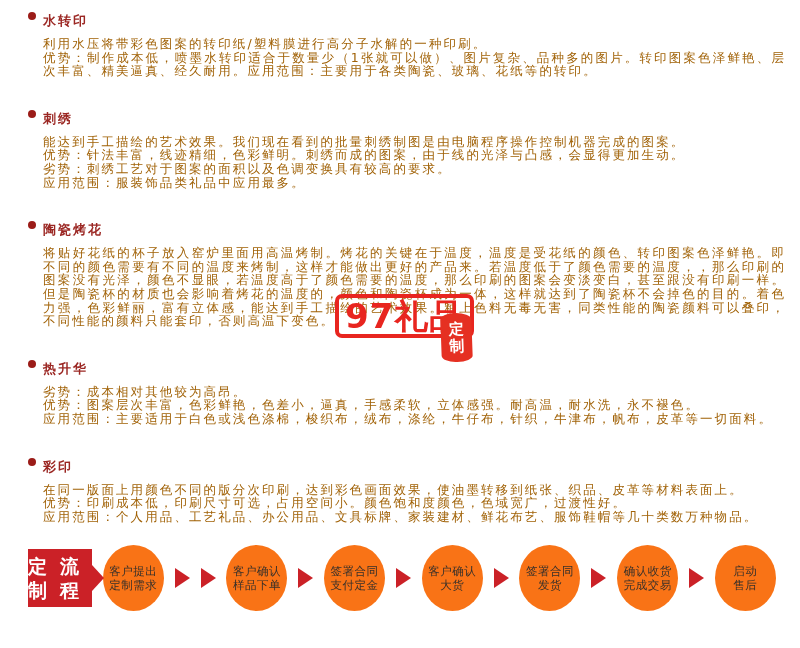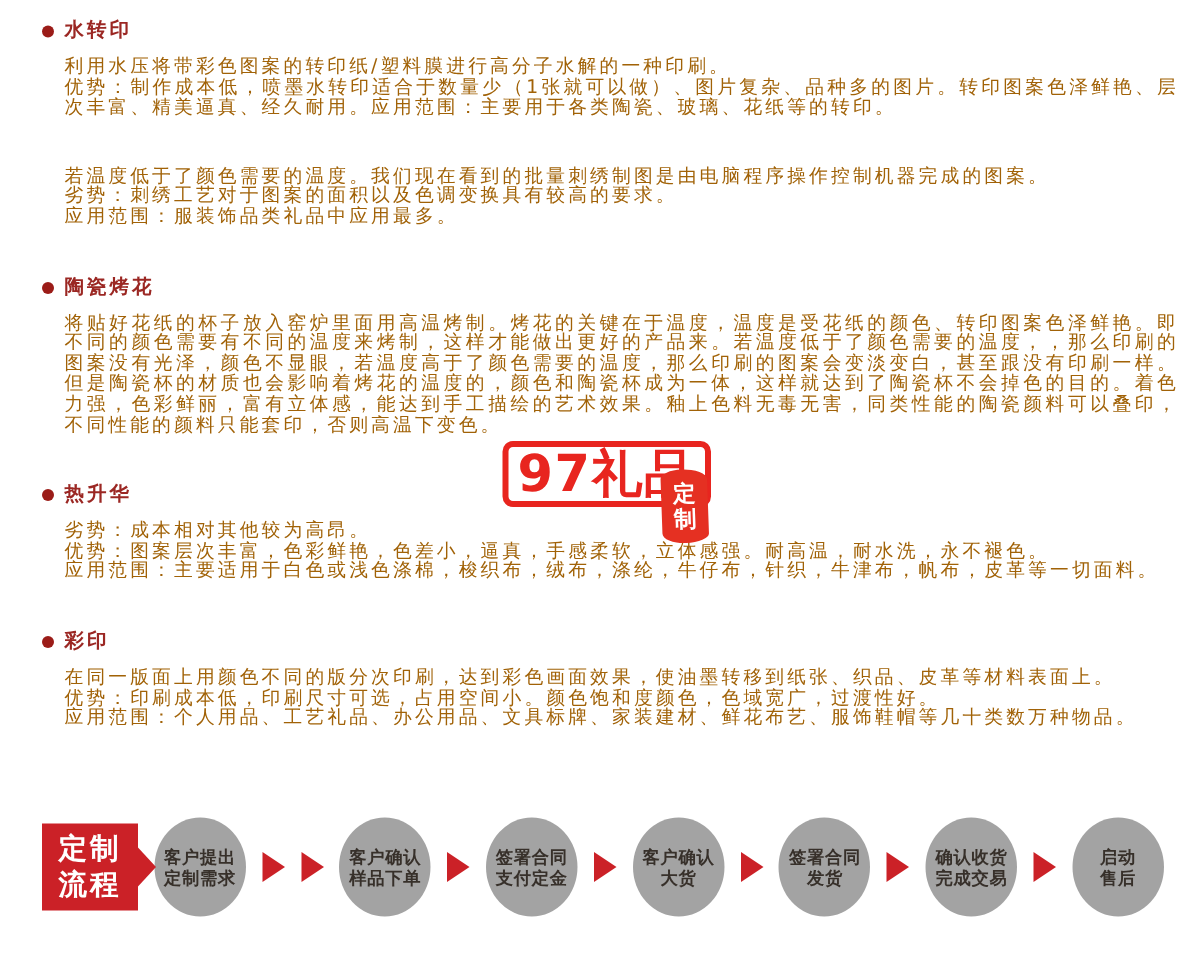--- a/index.html
+++ b/index.html
@@ -7,21 +7,21 @@
   .page {
     position:relative;
     width:800px; height:648px;
     background:#ffffff;
     overflow:hidden;
     font-family:"DejaVu Sans", sans-serif;
     padding:12px 12px 0 28px;
   }
   
   .sec { margin-bottom:32px; }
-  .sec-head { display:flex; align-items:center; margin-bottom:7px; }
+  .sec-head { display:flex; align-items:flex-start; margin-bottom:7px;font-family:Liberation Serif, serif; }
   .bullet {
     width:8px; height:8px; border-radius:50%;
     background:#9b1c18; margin-right:7px; flex:0 0 auto;
   }
   .sec-title {
     font-size:13px; font-weight:bold; color:#9b2723;
     letter-spacing:2px; line-height:18px;
   }
   .sec-body { padding-left:15px; padding-right:2px; }
   .sec-body p {
@@ -48,34 +48,34 @@
   }
   
   .flow {
     position:absolute; left:0; top:545px; width:800px;
     display:flex; align-items:center; justify-content:space-between;
     padding:0 24px 0 28px;
   }
   .flow-label {
     position:relative; flex:0 0 auto;
     width:64px; height:58px; background:#cb2127;
-    display:flex; flex-direction:column; align-items:center; justify-content:center;
+    display:flex; align-items:center; justify-content:center;
     color:#fff; font-size:19px; font-weight:bold; line-height:24px; letter-spacing:2px;
   }
   .flow-label::after {
     content:""; position:absolute; right:-12px; top:50%;
     transform:translateY(-50%);
     border-top:13px solid transparent; border-bottom:13px solid transparent;
     border-left:12px solid #cb2127;
   }
   .step {
     flex:0 0 auto; width:61px; height:66px;
-    background:#a3a3a3; border-radius:50%;
+    background:#f97316; border-radius:50%;
     display:flex; flex-direction:column; align-items:center; justify-content:center;
-    color:#37302a; font-size:11.5px; font-weight:bold; line-height:14.5px;
+    color:#37302a; font-size:11.5px; font-weight:normal; line-height:14.5px;
     text-align:center; letter-spacing:0.5px;
   }
   .arrow {
     flex:0 0 auto; width:0; height:0;
     border-top:10px solid transparent; border-bottom:10px solid transparent;
     border-left:15px solid #cb2127;
   }
 </style>
 </head>
 <body>
@@ -87,22 +87,27 @@
       <span class="bullet"></span>
       <h3 class="sec-title">水转印</h3>
     </div>
     <div class="sec-body">
       <p>利用水压将带彩色图案的转印纸/塑料膜进行高分子水解的一种印刷。</p>
       <p>优势：制作成本低，喷墨水转印适合于数量少（1张就可以做）、图片复杂、品种多的图片。转印图案色泽鲜艳、层次丰富、精美逼真、经久耐用。应用范围：主要用于各类陶瓷、玻璃、花纸等的转印。</p>
     </div>
   </section>
 
   <section class="sec">
-    <div class="sec-body">
-      <p>若温度低于了颜色需要的温度。我们现在看到的批量刺绣制图是由电脑程序操作控制机器完成的图案。</p>
+    <div class="sec-head">
+      <span class="bullet"></span>
+      <h3 class="sec-title">刺绣</h3>
+    </div>
+    <div class="sec-body">
+      <p>能达到手工描绘的艺术效果。我们现在看到的批量刺绣制图是由电脑程序操作控制机器完成的图案。</p>
+      <p>优势：针法丰富，线迹精细，色彩鲜明。刺绣而成的图案，由于线的光泽与凸感，会显得更加生动。</p>
       <p>劣势：刺绣工艺对于图案的面积以及色调变换具有较高的要求。</p>
       <p>应用范围：服装饰品类礼品中应用最多。</p>
     </div>
   </section>
 
   <section class="sec">
     <div class="sec-head">
       <span class="bullet"></span>
       <h3 class="sec-title">陶瓷烤花</h3>
     </div>

